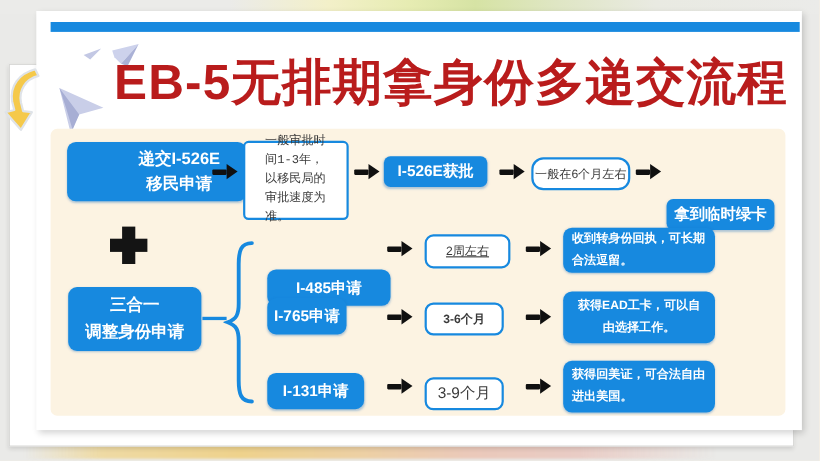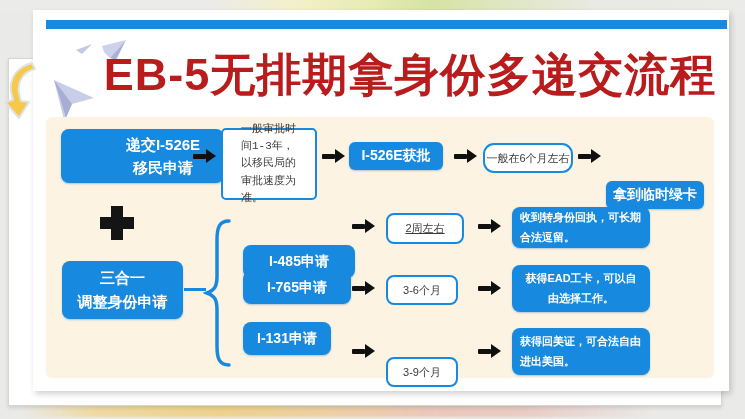--- a/index.html
+++ b/index.html
@@ -127,35 +127,35 @@
   <div class="stem"></div>
     <div class="head"></div>
 </div>
 <div class="abs outline-box pill" style="left:386px;top:213px;width:74px;height:27px;font-size:11px;text-decoration:underline;">2周左右</div>
 <div class="abs arr" style="left:478px;top:219px;">
   <div class="stem"></div>
     <div class="head"></div>
 </div>
 <div class="abs solid-box" style="left:512px;top:207px;width:138px;height:41px;font-size:11px;line-height:1.75;justify-content:flex-start;text-align:left;padding:4px 8px;box-sizing:border-box;">收到转身份回执，可长期合法逗留。</div>
 
-<div class="abs solid-box" style="left:243px;top:271px;width:108px;height:33px;font-size:14px;text-align:right;">I-765申请</div>
+<div class="abs solid-box" style="left:243px;top:271px;width:72px;height:33px;font-size:14px;text-align:right;">I-765申请</div>
 <div class="abs arr" style="left:352px;top:281px;">
   <div class="stem"></div>
     <div class="head"></div>
 </div>
-<div class="abs outline-box pill" style="left:386px;top:275px;width:68px;height:26px;font-size:11px;">3-6个月</div>
+<div class="abs outline-box pill" style="left:386px;top:275px;width:68px;height:26px;font-size:11px;font-weight:bold;">3-6个月</div>
 <div class="abs arr" style="left:478px;top:281px;">
   <div class="stem"></div>
     <div class="head"></div>
 </div>
 <div class="abs solid-box" style="left:512px;top:265px;width:138px;height:47px;font-size:11px;line-height:1.75;justify-content:flex-start;text-align:center;padding:4px 8px;box-sizing:border-box;">获得EAD工卡，可以自由选择工作。</div>
 
-<div class="abs solid-box" style="left:243px;top:322px;width:88px;height:33px;font-size:14px;">I-131申请</div>
+<div class="abs solid-box" style="left:243px;top:339px;width:88px;height:33px;font-size:14px;">I-131申请</div>
 <div class="abs arr" style="left:352px;top:344px;">
   <div class="stem"></div>
     <div class="head"></div>
 </div>
-<div class="abs outline-box pill" style="left:386px;top:357px;width:68px;height:26px;font-size:11px;">3-9个月</div>
+<div class="abs outline-box pill" style="left:386px;top:343px;width:68px;height:26px;font-size:14px;">3-9个月</div>
 <div class="abs arr" style="left:478px;top:344px;">
   <div class="stem"></div>
     <div class="head"></div>
 </div>
 <div class="abs solid-box" style="left:512px;top:328px;width:138px;height:47px;font-size:11px;line-height:1.75;justify-content:flex-start;text-align:left;padding:4px 8px;box-sizing:border-box;">获得回美证，可合法自由进出美国。</div>
 
 </body></html>

